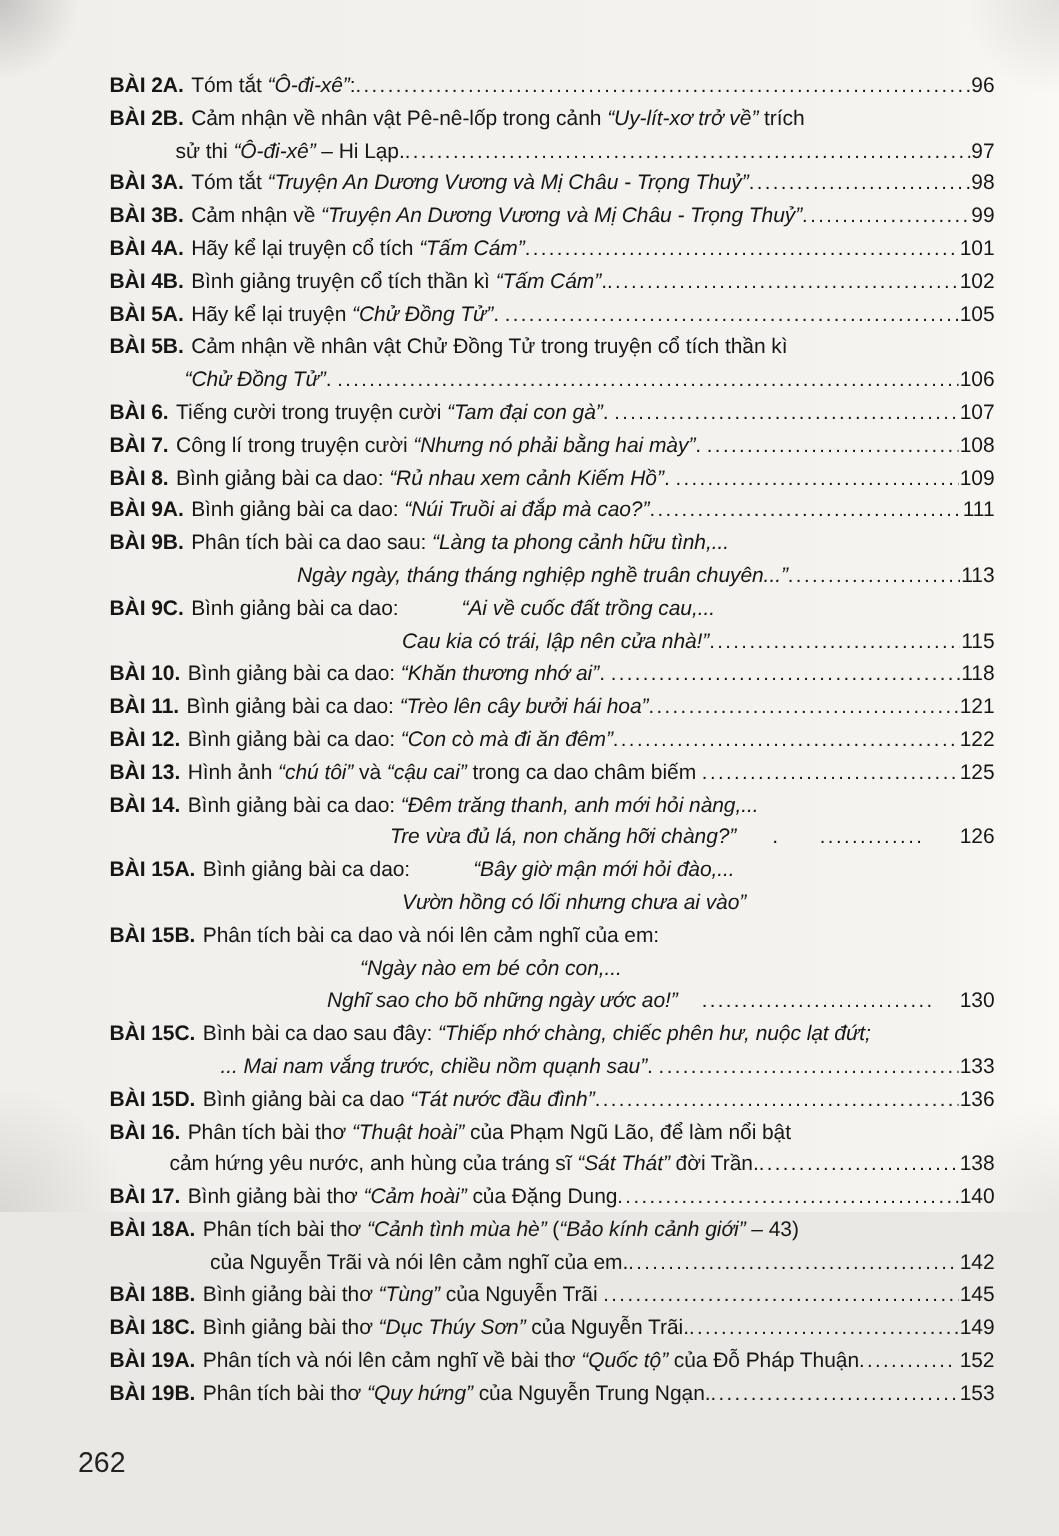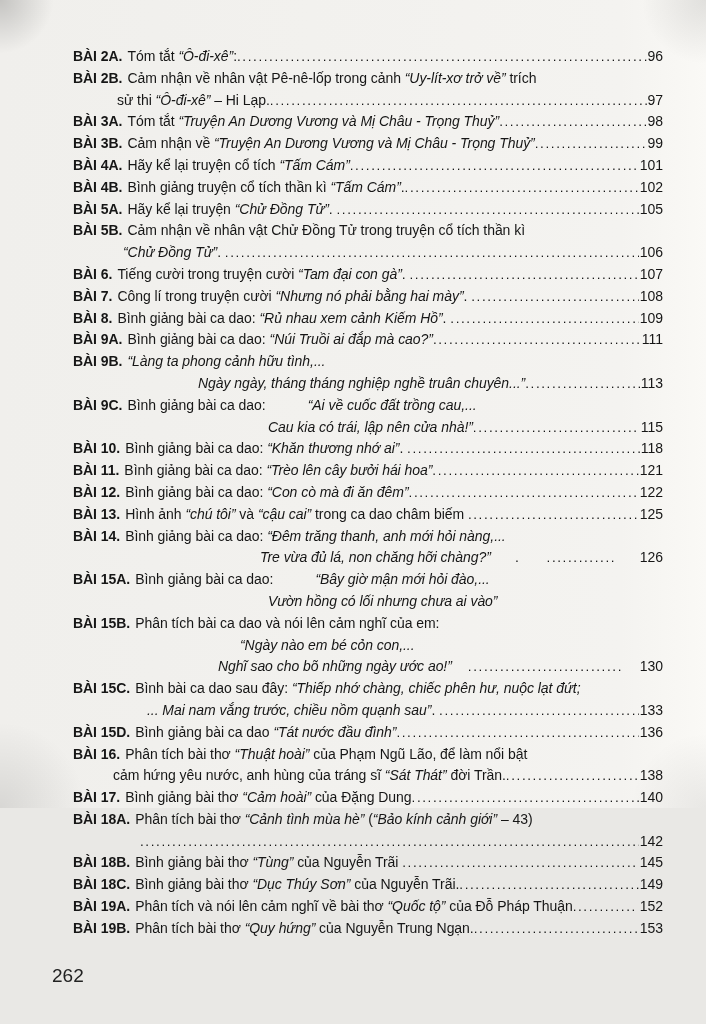--- a/index.html
+++ b/index.html
@@ -81,21 +81,21 @@
       <div class="toc-line"><span class="label">BÀI 3B.</span><span class="seg">Cảm nhận về </span><span class="seg it">“Truyện An Dương Vương và Mị Châu - Trọng Thuỷ”</span><span class="leader"></span><span class="page-num">99</span></div>
       <div class="toc-line"><span class="label">BÀI 4A.</span><span class="seg">Hãy kể lại truyện cổ tích </span><span class="seg it">“Tấm Cám”</span><span class="leader"></span><span class="page-num">101</span></div>
       <div class="toc-line"><span class="label">BÀI 4B.</span><span class="seg">Bình giảng truyện cổ tích thần kì </span><span class="seg it">“Tấm Cám”</span><span class="seg">.</span><span class="leader"></span><span class="page-num">102</span></div>
       <div class="toc-line"><span class="label">BÀI 5A.</span><span class="seg">Hãy kể lại truyện </span><span class="seg it">“Chử Đồng Tử”</span><span class="seg">. </span><span class="leader"></span><span class="page-num">105</span></div>
       <div class="toc-line"><span class="label">BÀI 5B.</span><span class="seg">Cảm nhận về nhân vật Chử Đồng Tử trong truyện cổ tích thần kì</span></div>
       <div class="toc-line" style="padding-left: 50px;"><span class="seg it">“Chử Đồng Tử”</span><span class="seg">. </span><span class="leader"></span><span class="page-num">106</span></div>
       <div class="toc-line"><span class="label">BÀI 6.</span><span class="seg">Tiếng cười trong truyện cười </span><span class="seg it">“Tam đại con gà”</span><span class="seg">. </span><span class="leader"></span><span class="page-num">107</span></div>
       <div class="toc-line"><span class="label">BÀI 7.</span><span class="seg">Công lí trong truyện cười </span><span class="seg it">“Nhưng nó phải bằng hai mày”</span><span class="seg">. </span><span class="leader"></span><span class="page-num">108</span></div>
       <div class="toc-line"><span class="label">BÀI 8.</span><span class="seg">Bình giảng bài ca dao: </span><span class="seg it">“Rủ nhau xem cảnh Kiếm Hồ”</span><span class="seg">. </span><span class="leader"></span><span class="page-num">109</span></div>
       <div class="toc-line"><span class="label">BÀI 9A.</span><span class="seg">Bình giảng bài ca dao: </span><span class="seg it">“Núi Truồi ai đắp mà cao?”</span><span class="leader"></span><span class="page-num">111</span></div>
-      <div class="toc-line"><span class="label">BÀI 9B.</span><span class="seg it">“Làng ta phong cảnh hữu tình,...</span></div>
+      <div class="toc-line"><span class="label">BÀI 9B.</span><span class="seg">Phân tích bài ca dao sau: </span><span class="seg it">“Làng ta phong cảnh hữu tình,...</span></div>
       <div class="toc-line" style="padding-left: 125px;"><span class="seg it">Ngày ngày, tháng tháng nghiệp nghề truân chuyên...”</span><span class="leader"></span><span class="page-num">113</span></div>
       <div class="toc-line"><span class="label">BÀI 9C.</span><span class="seg">Bình giảng bài ca dao:</span><span class="gap"></span><span class="seg it">“Ai về cuốc đất trồng cau,...</span></div>
       <div class="toc-line" style="padding-left: 195px;"><span class="seg it">Cau kia có trái, lập nên cửa nhà!”</span><span class="leader"></span><span class="page-num">115</span></div>
       <div class="toc-line"><span class="label">BÀI 10.</span><span class="seg">Bình giảng bài ca dao: </span><span class="seg it">“Khăn thương nhớ ai”</span><span class="seg">. </span><span class="leader"></span><span class="page-num">118</span></div>
       <div class="toc-line"><span class="label">BÀI 11.</span><span class="seg">Bình giảng bài ca dao: </span><span class="seg it">“Trèo lên cây bưởi hái hoa”</span><span class="leader"></span><span class="page-num">121</span></div>
       <div class="toc-line"><span class="label">BÀI 12.</span><span class="seg">Bình giảng bài ca dao: </span><span class="seg it">“Con cò mà đi ăn đêm”</span><span class="leader"></span><span class="page-num">122</span></div>
       <div class="toc-line"><span class="label">BÀI 13.</span><span class="seg">Hình ảnh </span><span class="seg it">“chú tôi”</span><span class="seg"> và </span><span class="seg it">“cậu cai”</span><span class="seg"> trong ca dao châm biếm </span><span class="leader"></span><span class="page-num">125</span></div>
       <div class="toc-line"><span class="label">BÀI 14.</span><span class="seg">Bình giảng bài ca dao: </span><span class="seg it">“Đêm trăng thanh, anh mới hỏi nàng,...</span></div>
       <div class="toc-line" style="padding-left: 187px; gap: 24px;"><span class="seg it">Tre vừa đủ lá, non chăng hỡi chàng?”</span><span class="seg">. </span><span class="leader"></span><span class="page-num">126</span></div>
       <div class="toc-line"><span class="label">BÀI 15A.</span><span class="seg">Bình giảng bài ca dao:</span><span class="gap"></span><span class="seg it">“Bây giờ mận mới hỏi đào,...</span></div>
@@ -103,20 +103,20 @@
       <div class="toc-line"><span class="label">BÀI 15B.</span><span class="seg">Phân tích bài ca dao và nói lên cảm nghĩ của em:</span></div>
       <div class="toc-line" style="padding-left: 167px;"><span class="seg it">“Ngày nào em bé cỏn con,...</span></div>
       <div class="toc-line" style="padding-left: 145px; gap: 16px;"><span class="seg it">Nghĩ sao cho bõ những ngày ước ao!”</span><span class="leader"></span><span class="page-num">130</span></div>
       <div class="toc-line"><span class="label">BÀI 15C.</span><span class="seg">Bình bài ca dao sau đây: </span><span class="seg it">“Thiếp nhớ chàng, chiếc phên hư, nuộc lạt đứt;</span></div>
       <div class="toc-line" style="padding-left: 74px;"><span class="seg it">... Mai nam vắng trước, chiều nồm quạnh sau”</span><span class="seg">. </span><span class="leader"></span><span class="page-num">133</span></div>
       <div class="toc-line"><span class="label">BÀI 15D.</span><span class="seg">Bình giảng bài ca dao </span><span class="seg it">“Tát nước đầu đình”</span><span class="leader"></span><span class="page-num">136</span></div>
       <div class="toc-line"><span class="label">BÀI 16.</span><span class="seg">Phân tích bài thơ </span><span class="seg it">“Thuật hoài”</span><span class="seg"> của Phạm Ngũ Lão, để làm nổi bật</span></div>
       <div class="toc-line" style="padding-left: 40px;"><span class="seg">cảm hứng yêu nước, anh hùng của tráng sĩ </span><span class="seg it">“Sát Thát”</span><span class="seg"> đời Trần.</span><span class="leader"></span><span class="page-num">138</span></div>
       <div class="toc-line"><span class="label">BÀI 17.</span><span class="seg">Bình giảng bài thơ </span><span class="seg it">“Cảm hoài”</span><span class="seg"> của Đặng Dung</span><span class="leader"></span><span class="page-num">140</span></div>
       <div class="toc-line"><span class="label">BÀI 18A.</span><span class="seg">Phân tích bài thơ </span><span class="seg it">“Cảnh tình mùa hè”</span><span class="seg"> (</span><span class="seg it">“Bảo kính cảnh giới”</span><span class="seg"> – 43)</span></div>
-      <div class="toc-line" style="padding-left: 67px;"><span class="leader"></span><span class="page-num">142</span></div>
+      <div class="toc-line" style="padding-left: 67px;"><span class="seg">của Nguyễn Trãi và nói lên cảm nghĩ của em.</span><span class="leader"></span><span class="page-num">142</span></div>
       <div class="toc-line"><span class="label">BÀI 18B.</span><span class="seg">Bình giảng bài thơ </span><span class="seg it">“Tùng”</span><span class="seg"> của Nguyễn Trãi </span><span class="leader"></span><span class="page-num">145</span></div>
       <div class="toc-line"><span class="label">BÀI 18C.</span><span class="seg">Bình giảng bài thơ </span><span class="seg it">“Dục Thúy Sơn”</span><span class="seg"> của Nguyễn Trãi.</span><span class="leader"></span><span class="page-num">149</span></div>
       <div class="toc-line"><span class="label">BÀI 19A.</span><span class="seg">Phân tích và nói lên cảm nghĩ về bài thơ </span><span class="seg it">“Quốc tộ”</span><span class="seg"> của Đỗ Pháp Thuận</span><span class="leader"></span><span class="page-num"> 152</span></div>
       <div class="toc-line"><span class="label">BÀI 19B.</span><span class="seg">Phân tích bài thơ </span><span class="seg it">“Quy hứng”</span><span class="seg"> của Nguyễn Trung Ngạn.</span><span class="leader"></span><span class="page-num">153</span></div>
     </div>
   <div class="footer-num">262</div>
 </div>
 
 </body></html>

